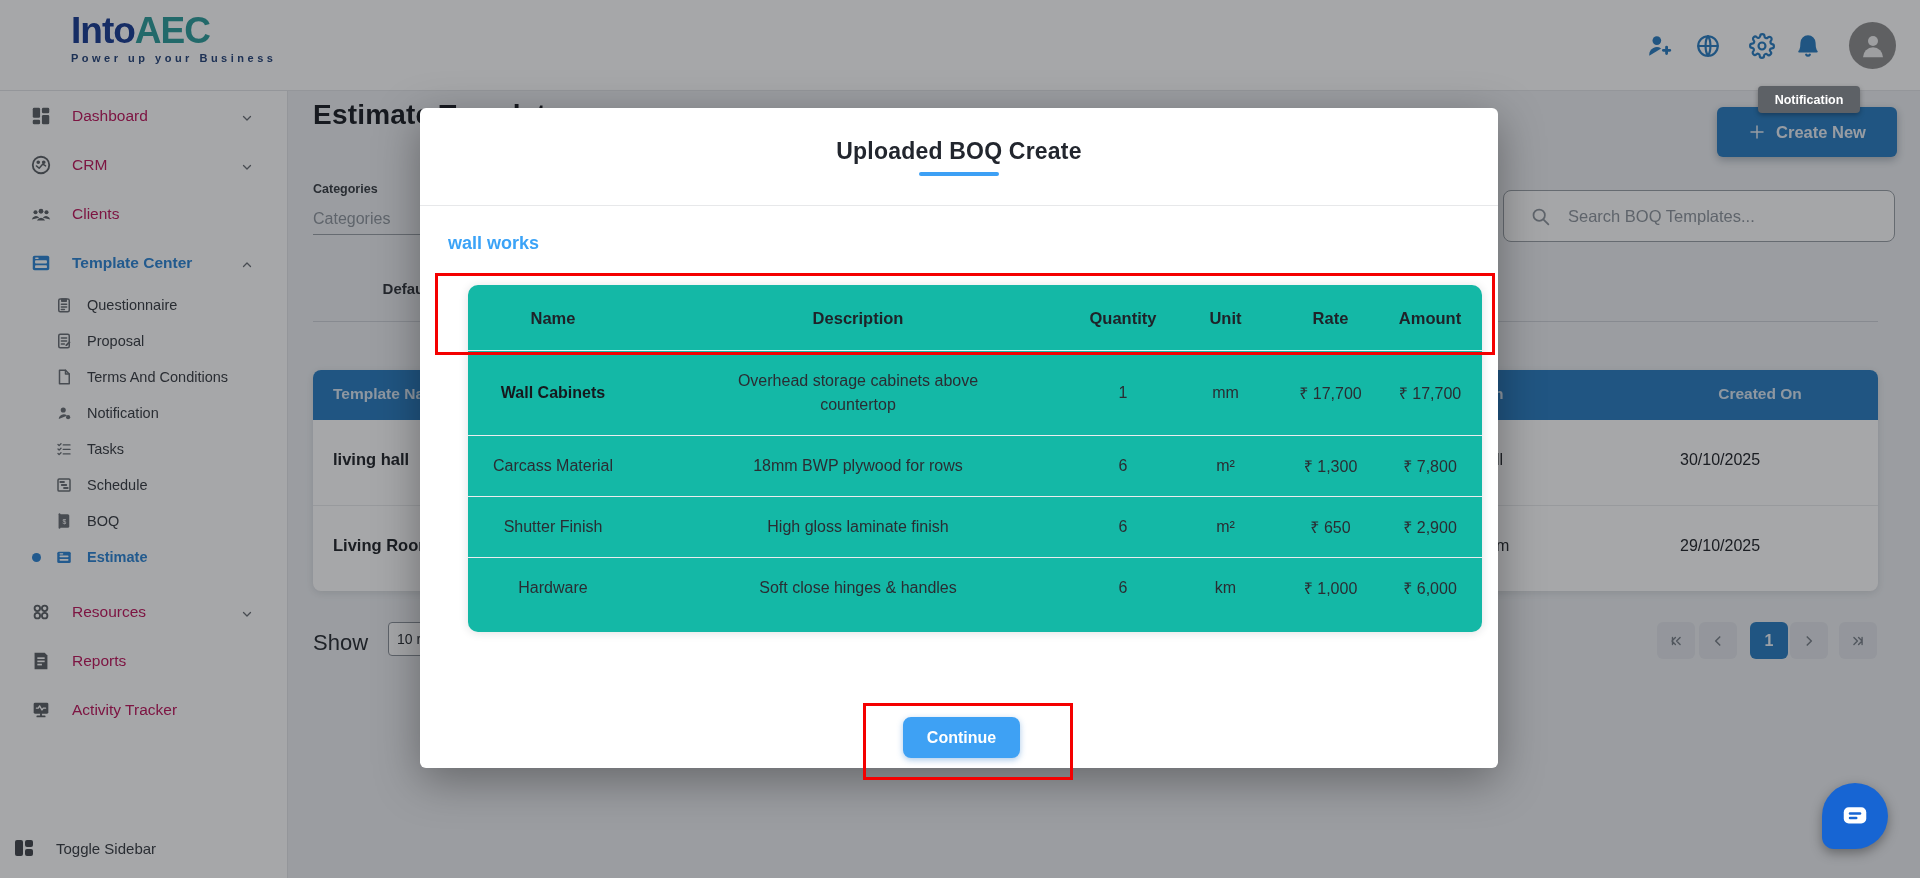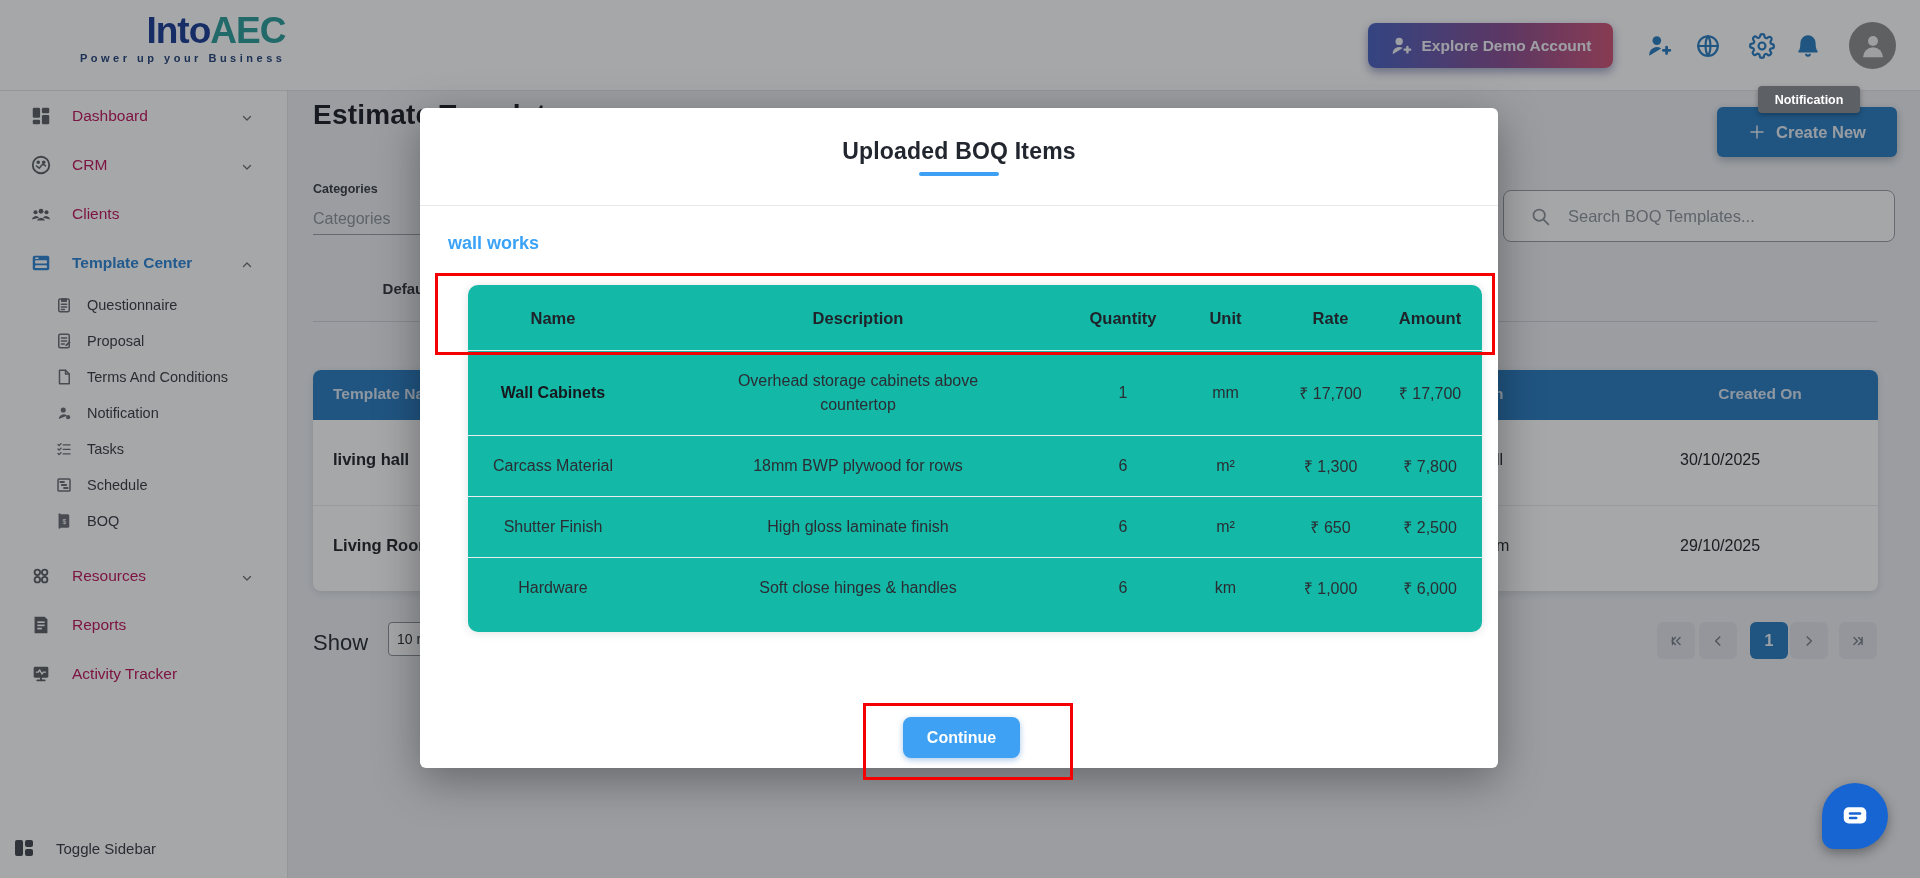--- a/index.html
+++ b/index.html
@@ -2,21 +2,21 @@
 <html><head>
 <meta charset="utf-8">
 <style>
   * { margin:0; padding:0; box-sizing:border-box; }
   html,body { width:1920px; height:878px; overflow:hidden; font-family:"Liberation Sans", sans-serif; background:#eef0f3; }
   #stage { position:relative; width:1920px; height:878px; }
 
   
   #bg { position:absolute; inset:0; z-index:1; }
   #topbar { position:absolute; left:0; top:0; width:1920px; height:91px; background:#ffffff; border-bottom:1px solid #e3e5e8; }
-  #logo { position:absolute; left:80px; top:12px; line-height:1;text-align:right; }
+  #logo { position:absolute; left:71px; top:12px; line-height:1; }
   #logo .l1 { font-size:37px; font-weight:bold; color:#1c3e94; letter-spacing:-1px; }
   #logo .l2 { font-size:37px; font-weight:bold; color:#2f9e9b; letter-spacing:-1px; }
   #logo .tag { font-size:11px; font-weight:bold; color:#27457a; letter-spacing:3.5px; margin-top:4px; }
 
   #explore-btn { position:absolute; left:1368px; top:23px; width:245px; height:45px; border:none; border-radius:8px;
     background:linear-gradient(90deg,#4a63c0 0%, #8a4f92 55%, #d05577 100%); color:#f2f3f7; font-size:15.5px; font-weight:bold;
     display:flex; align-items:center; justify-content:center; gap:10px; box-shadow:0 4px 10px rgba(40,50,120,.45); cursor:pointer; font-family:inherit;}
   .tb-icon { position:absolute; top:33px; width:26px; height:26px; color:#2b7ec1; cursor:pointer; }
   .tb-icon svg { width:100%; height:100%; }
   #avatar { position:absolute; left:1849px; top:22px; width:47px; height:47px; border-radius:50%; background:#8f8f8f;
@@ -105,30 +105,20 @@
 
 <div id="stage">
 
   <div id="bg">
 
     <div id="topbar">
       <div id="logo">
         <span class="l1">Into</span><span class="l2">AEC</span>
         <div class="tag">Power up your Business</div>
       </div>
-      <button id="explore-btn">
-        <span class="ic" style="width:22px;height:22px;display:flex;">
-            <svg viewBox="0 0 24 24" fill="none" stroke="currentColor" stroke-width="2" stroke-linecap="round" stroke-linejoin="round">
-              <circle cx="10" cy="7" r="4" fill="currentColor" stroke="none"></circle>
-              <path d="M3 21v-1a7 7 0 0 1 11-5.7" fill="currentColor" stroke="none"></path>
-              <path d="M16 16h6M19 13v6" stroke-width="2.6"></path>
-            </svg>
-          </span>
-        <span>Explore Demo Account</span>
-      </button>
       <div id="topbar-icons">
           <div class="tb-icon" style="left: 1646px;"><svg viewBox="0 0 24 24" fill="none" stroke="currentColor" stroke-width="2" stroke-linecap="round" stroke-linejoin="round">
               <circle cx="10" cy="7" r="4" fill="currentColor" stroke="none"></circle>
               <path d="M3 21v-1a7 7 0 0 1 11-5.7" fill="currentColor" stroke="none"></path>
               <path d="M16 16h6M19 13v6" stroke-width="2.6"></path>
             </svg></div>
           <div class="tb-icon" style="left: 1695px;"><svg viewBox="0 0 24 24" fill="none" stroke="currentColor" stroke-width="2" stroke-linecap="round" stroke-linejoin="round">
               <circle cx="12" cy="12" r="9"></circle>
               <path d="M3 12h18M12 3c3 3.5 3 14 0 18M12 3c-3 3.5-3 14 0 18"></path>
             </svg></div>
@@ -265,20 +255,32 @@
         <div class="sb-item sub">
           <span class="ic">
             <svg viewBox="0 0 24 24" fill="none" stroke="currentColor" stroke-width="2" stroke-linecap="round" stroke-linejoin="round">
               <path d="M6 3h11a2 2 0 0 1 2 2v14a2 2 0 0 1-2 2H6z" fill="currentColor" stroke="none"></path>
               <path d="M6 3v18" stroke-width="2.5"></path>
               <text x="10" y="16" font-size="9" fill="#fff" stroke="none" font-family="sans-serif">$</text>
             </svg>
           </span>
           <span>BOQ</span>
         </div>
+        <div class="sb-item sub active">
+          <span class="bullet"></span>
+          <span class="ic">
+            <svg viewBox="0 0 24 24" fill="currentColor">
+              <rect x="3" y="5" width="18" height="15" rx="2"></rect>
+              <rect x="6" y="10" width="12" height="2.4" rx="1" fill="#fff"></rect>
+              <rect x="6" y="14.5" width="12" height="2.4" rx="1" fill="#fff"></rect>
+              <rect x="6" y="7" width="5" height="1.5" rx=".7" fill="#fff"></rect>
+            </svg>
+          </span>
+          <span>Estimate</span>
+        </div>
         <div class="sb-item gap">
           <span class="ic">
             <svg viewBox="0 0 24 24" fill="none" stroke="currentColor" stroke-width="2" stroke-linecap="round" stroke-linejoin="round">
               <circle cx="8" cy="8" r="3"></circle>
               <circle cx="16" cy="8" r="3"></circle>
               <circle cx="8" cy="16" r="3"></circle>
               <circle cx="16" cy="16" r="3"></circle>
             </svg>
           </span>
           <span>Resources</span>
@@ -386,21 +388,21 @@
           <svg viewBox="0 0 24 24" fill="none" stroke="currentColor" stroke-width="2" stroke-linecap="round" stroke-linejoin="round">
             <path d="M5 6l6 6-6 6M13 6l6 6-6 6M19 6v12" stroke-width="2.4"></path>
           </svg>
         </div>
       </div>
   </div>
 
   <div id="overlay"></div>
 
   <div id="modal">
-    <div id="modal-title">Uploaded BOQ Items</div>
+    <div id="modal-title">Uploaded BOQ Create</div>
     <div id="modal-underline"></div>
     <div id="modal-divider"></div>
     <div id="modal-section">wall works</div>
     <div id="mtable">
       <table>
         <colgroup>
             <col class="c-name">
             <col class="c-desc">
             <col class="c-qty">
             <col class="c-unit">
@@ -433,21 +435,21 @@
               <td class="unit"><span>m²</span></td>
               <td class="rate"><span>₹ 1,300</span></td>
               <td class="amt"><span>₹ 7,800</span></td>
             </tr>
             <tr>
               <td class="name"><span>Shutter Finish</span></td>
               <td class="desc"><span>High gloss laminate finish</span></td>
               <td class="qty"><span>6</span></td>
               <td class="unit"><span>m²</span></td>
               <td class="rate"><span>₹ 650</span></td>
-              <td class="amt"><span>₹ 2,500</span></td>
+              <td class="amt"><span>₹ 2,900</span></td>
             </tr>
             <tr>
               <td class="name"><span>Hardware</span></td>
               <td class="desc"><span>Soft close hinges &amp; handles</span></td>
               <td class="qty"><span>6</span></td>
               <td class="unit"><span>km</span></td>
               <td class="rate"><span>₹ 1,000</span></td>
               <td class="amt"><span>₹ 6,000</span></td>
             </tr>
           </tbody>

